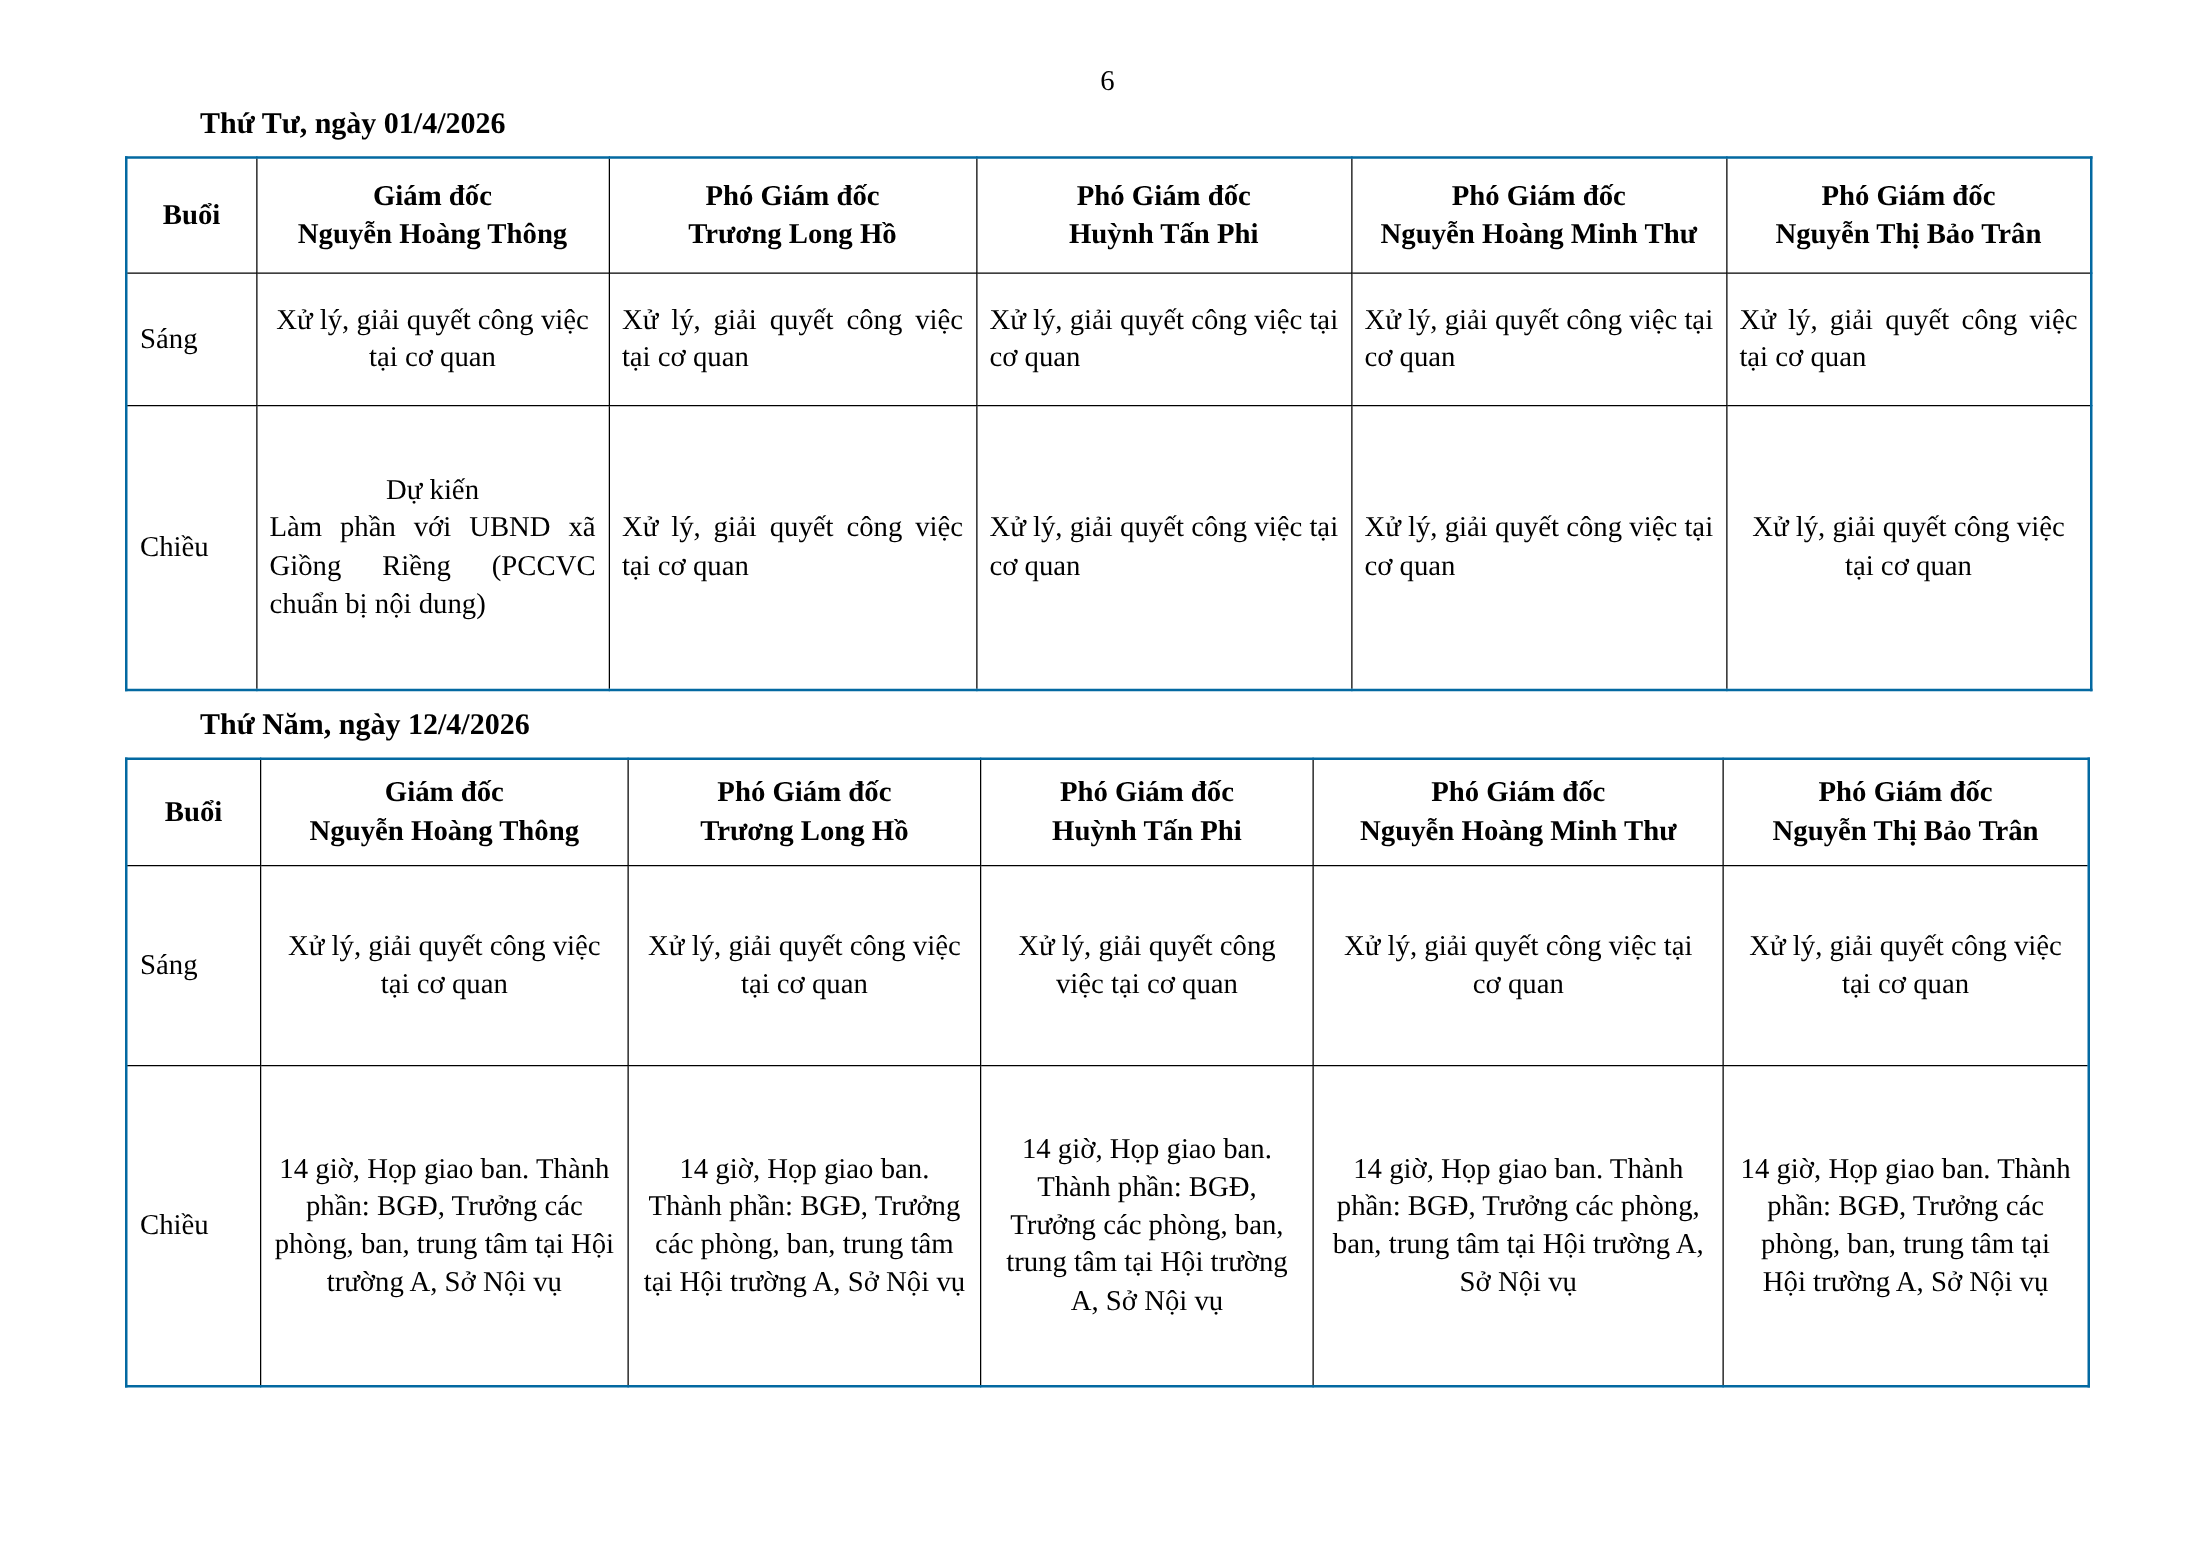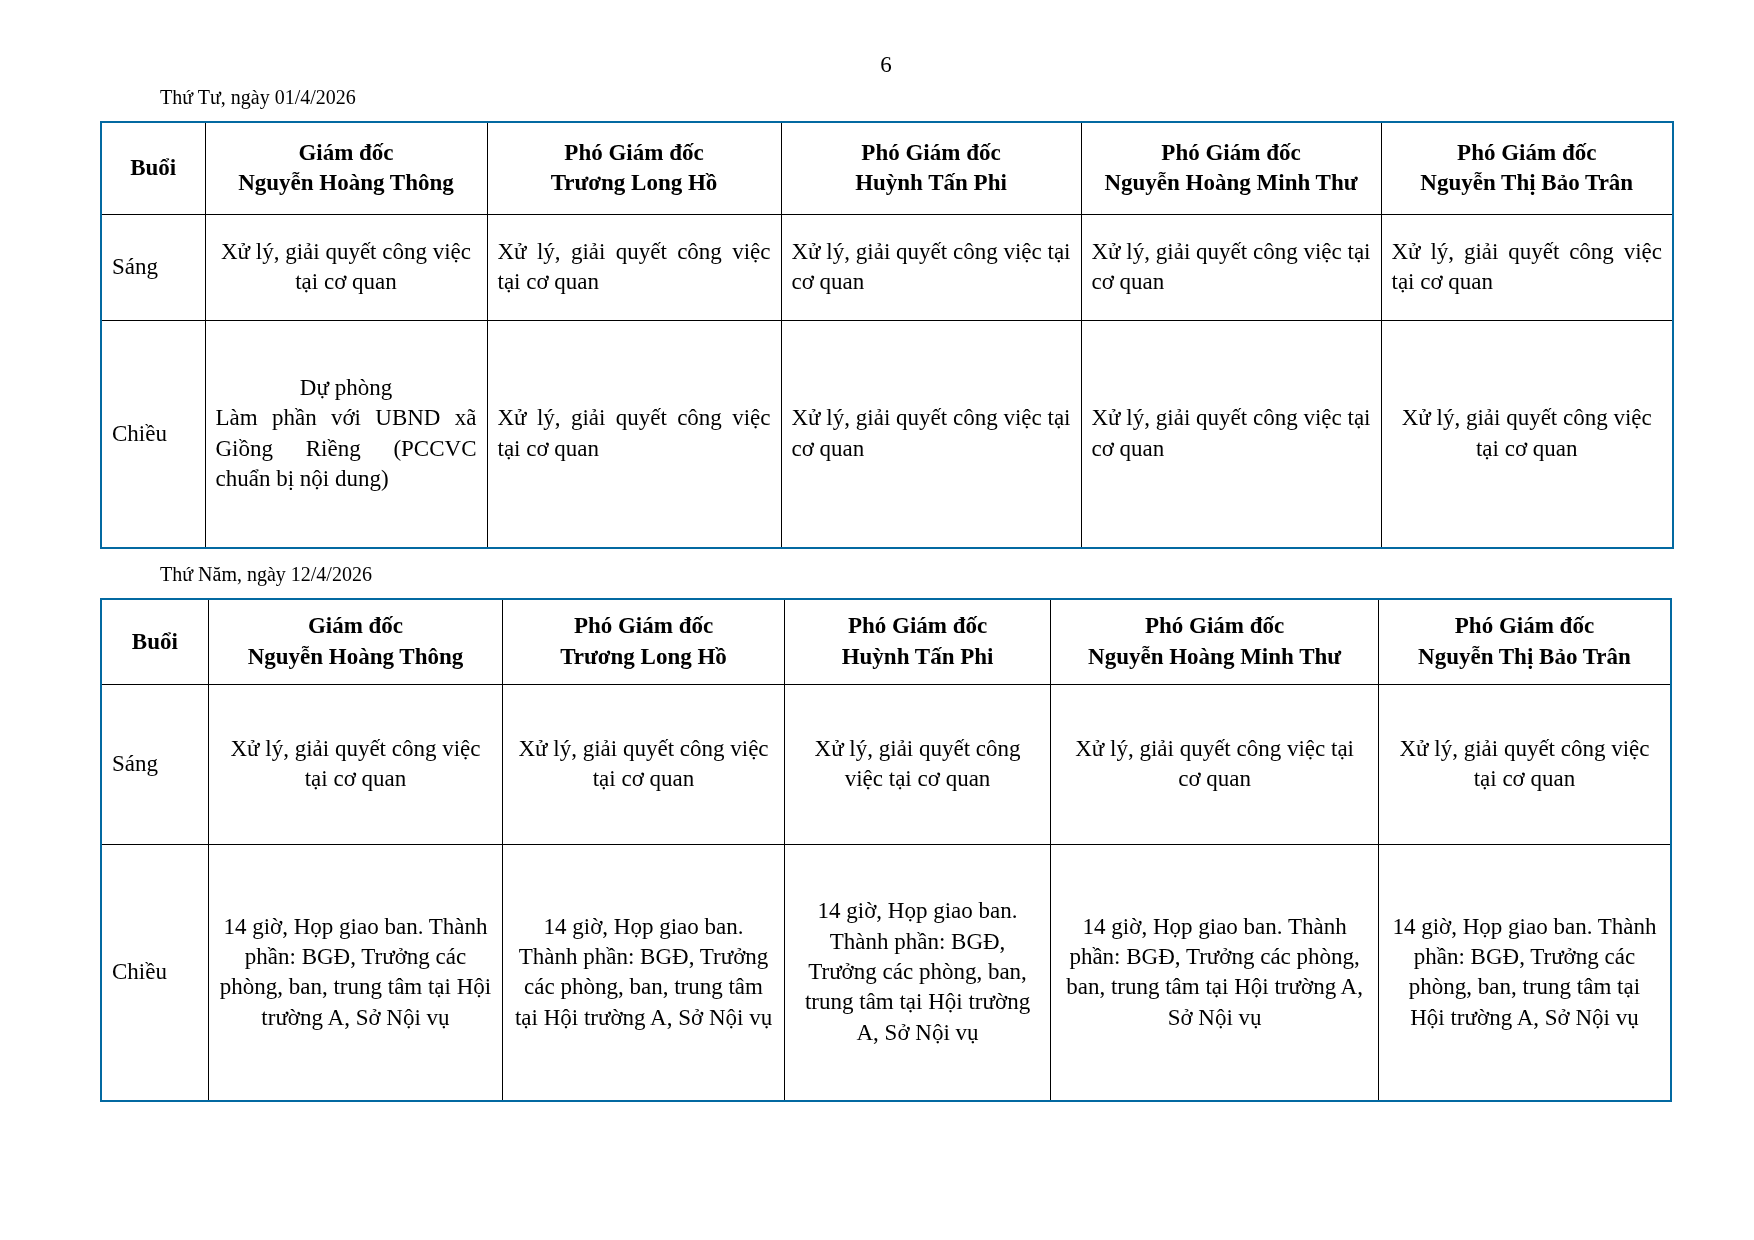--- a/index.html
+++ b/index.html
@@ -18,22 +18,22 @@
     width: 1572px;
     margin-left: 100px;
     padding-top: 52px;
   }
   .page-number {
     text-align: center;
     font-size: 23px;
     margin-bottom: 6px;
   }
   .day-heading {
-    font-weight: normal;
-    font-size: 20px;
+    font-weight: bold;
+    font-size: 24px;
     margin: 8px 0 12px 60px;
   }
   table.schedule {
     border-collapse: collapse;
     table-layout: fixed;
     width: 1572px;
     border: 2px solid #0369a1;
   }
   table.schedule td {
     border: 1px solid #000;
@@ -101,21 +101,21 @@
       <td class="rowlabel">Sáng</td>
       <td class="c">Xử lý, giải quyết công việc tại cơ quan</td>
       <td class="j">Xử lý, giải quyết công việc tại cơ quan</td>
       <td class="j">Xử lý, giải quyết công việc tại cơ quan</td>
       <td class="j">Xử lý, giải quyết công việc tại cơ quan</td>
       <td class="j">Xử lý, giải quyết công việc tại cơ quan</td>
     </tr>
     <tr style="height:228px">
       <td class="rowlabel">Chiều</td>
       <td class="special">
-        <div class="intro">Dự phòng</div>
+        <div class="intro">Dự kiến</div>
         <div>Làm phần với UBND xã Giồng Riềng (PCCVC chuẩn bị nội dung)</div>
       </td>
       <td class="j">Xử lý, giải quyết công việc tại cơ quan</td>
       <td class="j">Xử lý, giải quyết công việc tại cơ quan</td>
       <td class="j">Xử lý, giải quyết công việc tại cơ quan</td>
       <td class="c">Xử lý, giải quyết công việc tại cơ quan</td>
     </tr>
   </tbody>
     </table>
 

